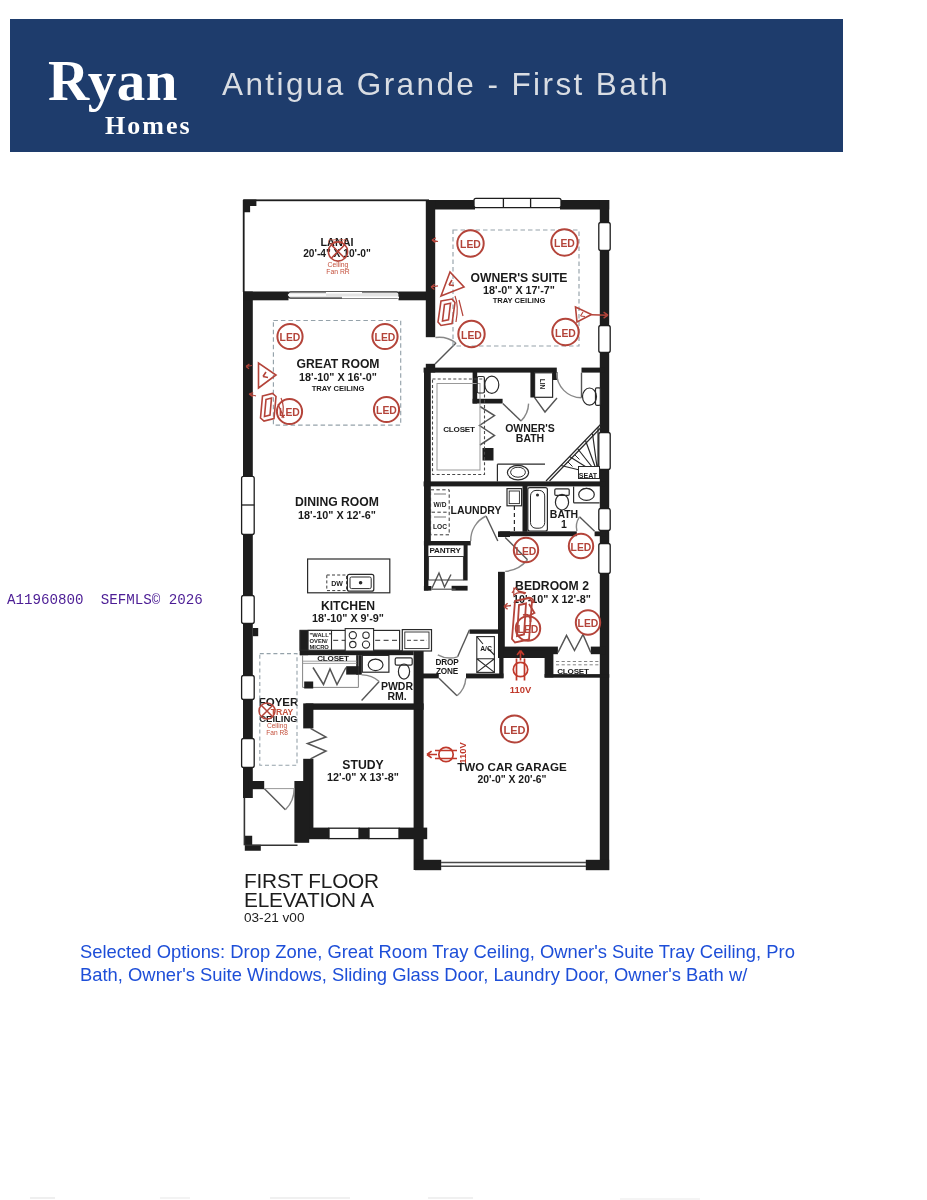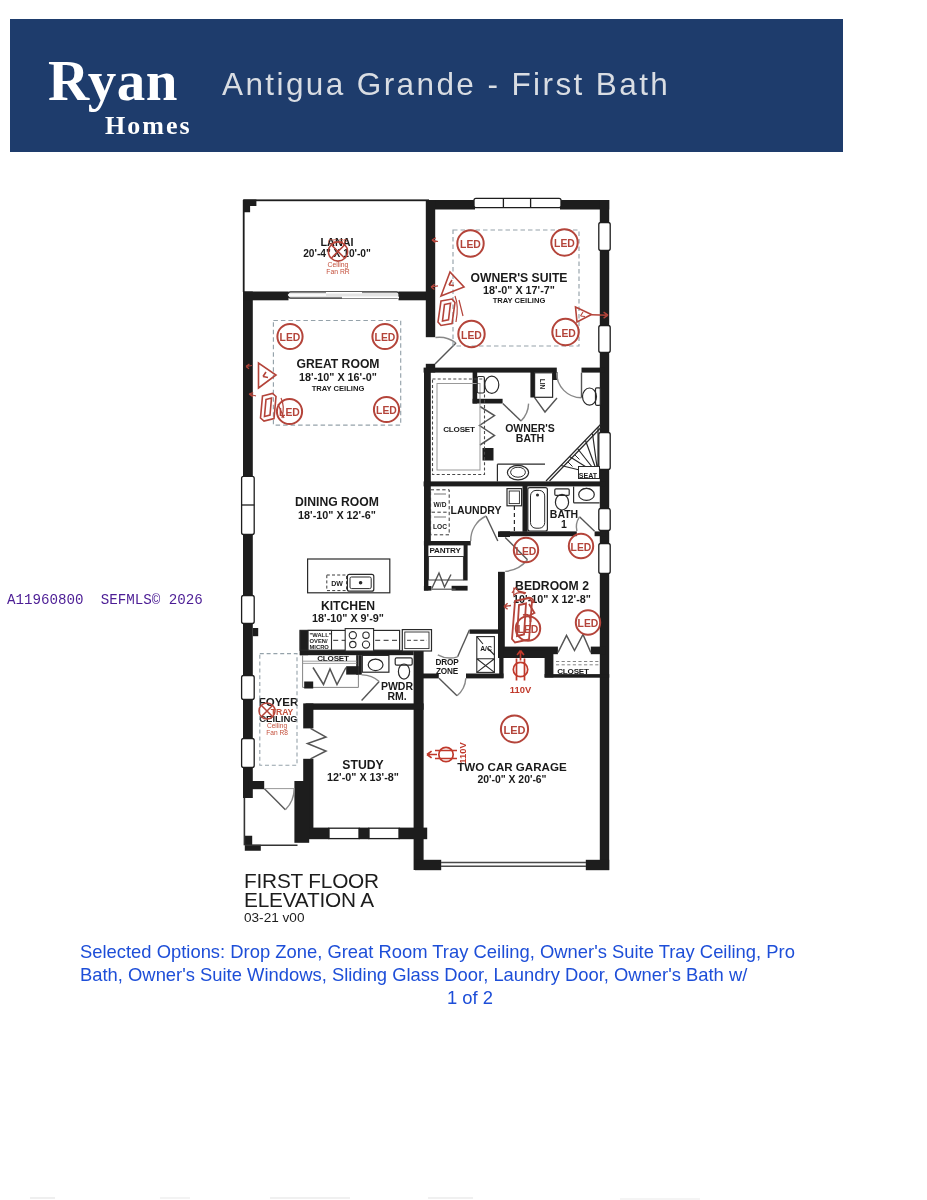--- a/index.html
+++ b/index.html
@@ -639,20 +639,19 @@
 </g>
 <g font-family="Liberation Sans, sans-serif" fill="#c0392b" text-anchor="middle">
 <text x="461.5" y="757" font-size="9.4" font-weight="bold" transform="rotate(-90 461.5 753)">110V</text>
 </g>
 
 </svg>
 
 <div class="abs" style="left:48px;top:940px;width:790px;font-size:18.4px;line-height:23.2px;color:#1d4ed8;white-space:nowrap;margin-left:32px;">
   <div>Selected Options: Drop Zone, Great Room Tray Ceiling, Owner's Suite Tray Ceiling, Pro</div>
   <div>Bath, Owner's Suite Windows, Sliding Glass Door, Laundry Door, Owner's Bath w/</div>
-  <div style="text-align:center;width:780px;">1 of 2</div>
 </div>
 
 <div class="abs" style="left:160px;top:1197px;width:30px;height:2px;background:#f3f3f3;"></div>
 <div class="abs" style="left:270px;top:1197px;width:80px;height:2px;background:#f0f0f0;"></div>
 <div class="abs" style="left:428px;top:1197px;width:45px;height:2px;background:#f0f0f0;"></div>
 <div class="abs" style="left:620px;top:1198px;width:80px;height:2px;background:#f4f4f4;"></div>
 <div class="abs" style="left:30px;top:1197px;width:25px;height:2px;background:#efefef;"></div>
 
 </body></html>

